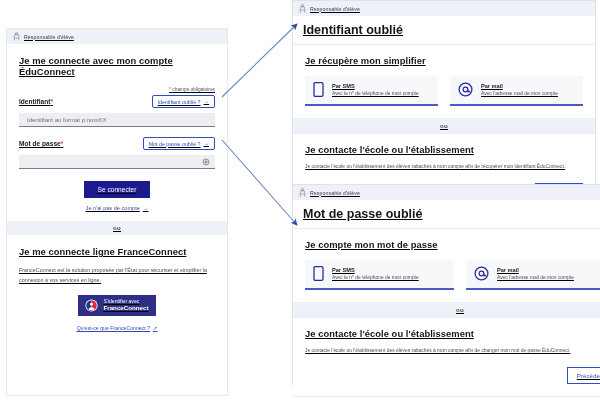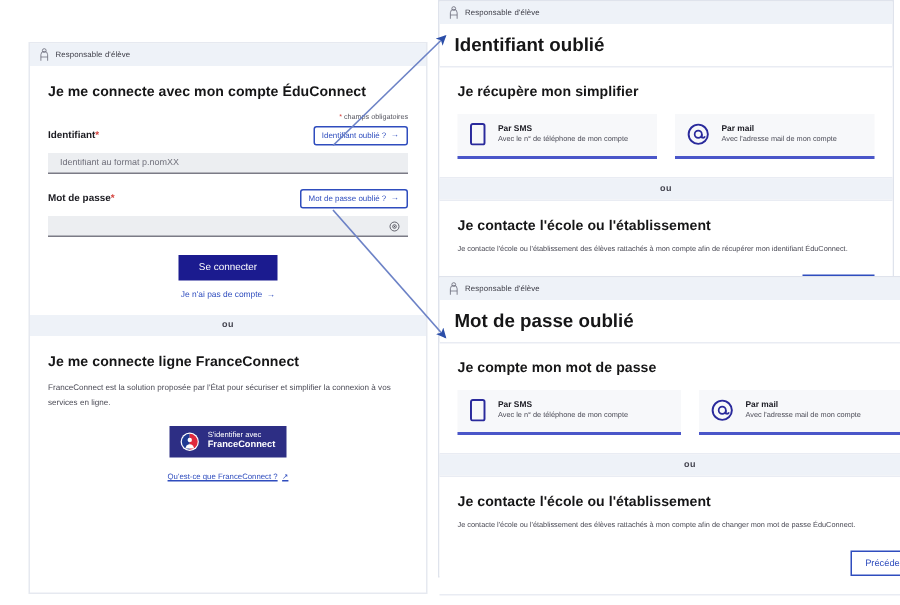--- a/index.html
+++ b/index.html
@@ -14,20 +14,21 @@
     position: relative;
     width: 600px; height: 403px;
     background: #ffffff;
   }
 
   
   .panel {
     position: absolute;
     background: #ffffff;
     border: 1px solid #e3e6ef;
+    text-decoration: underline;
   }
   .userbar {
     background: #eef2f8;
     display: flex;
     align-items: center;
     gap: 4px;
     padding: 3px 6px;
     height: 15px;
   }
   .userbar .ulabel {
@@ -64,21 +65,21 @@
     background: #eef2f8;
     text-align: center;
     font-size: 6px;
     font-weight: bold;
     color: #44444f;
     padding: 4px 0;
     letter-spacing: .3px;
   }
 
   
-  #login { left: 19px; top: 28px; width: 266px; height: 368px; border-color:#e6e9f0; }
+  #login { left: 6px; top: 28px; width: 222px; height: 368px; border-color:#e6e9f0; }
   #login .card-inner { padding: 11px 12px 10px 12px; }
 
   .req-note {
     text-align: right;
     font-size: 4.8px;
     color: #55555f;
     margin: 0 0 2px 0;
   }
   .star { color: #d64540; }
 

